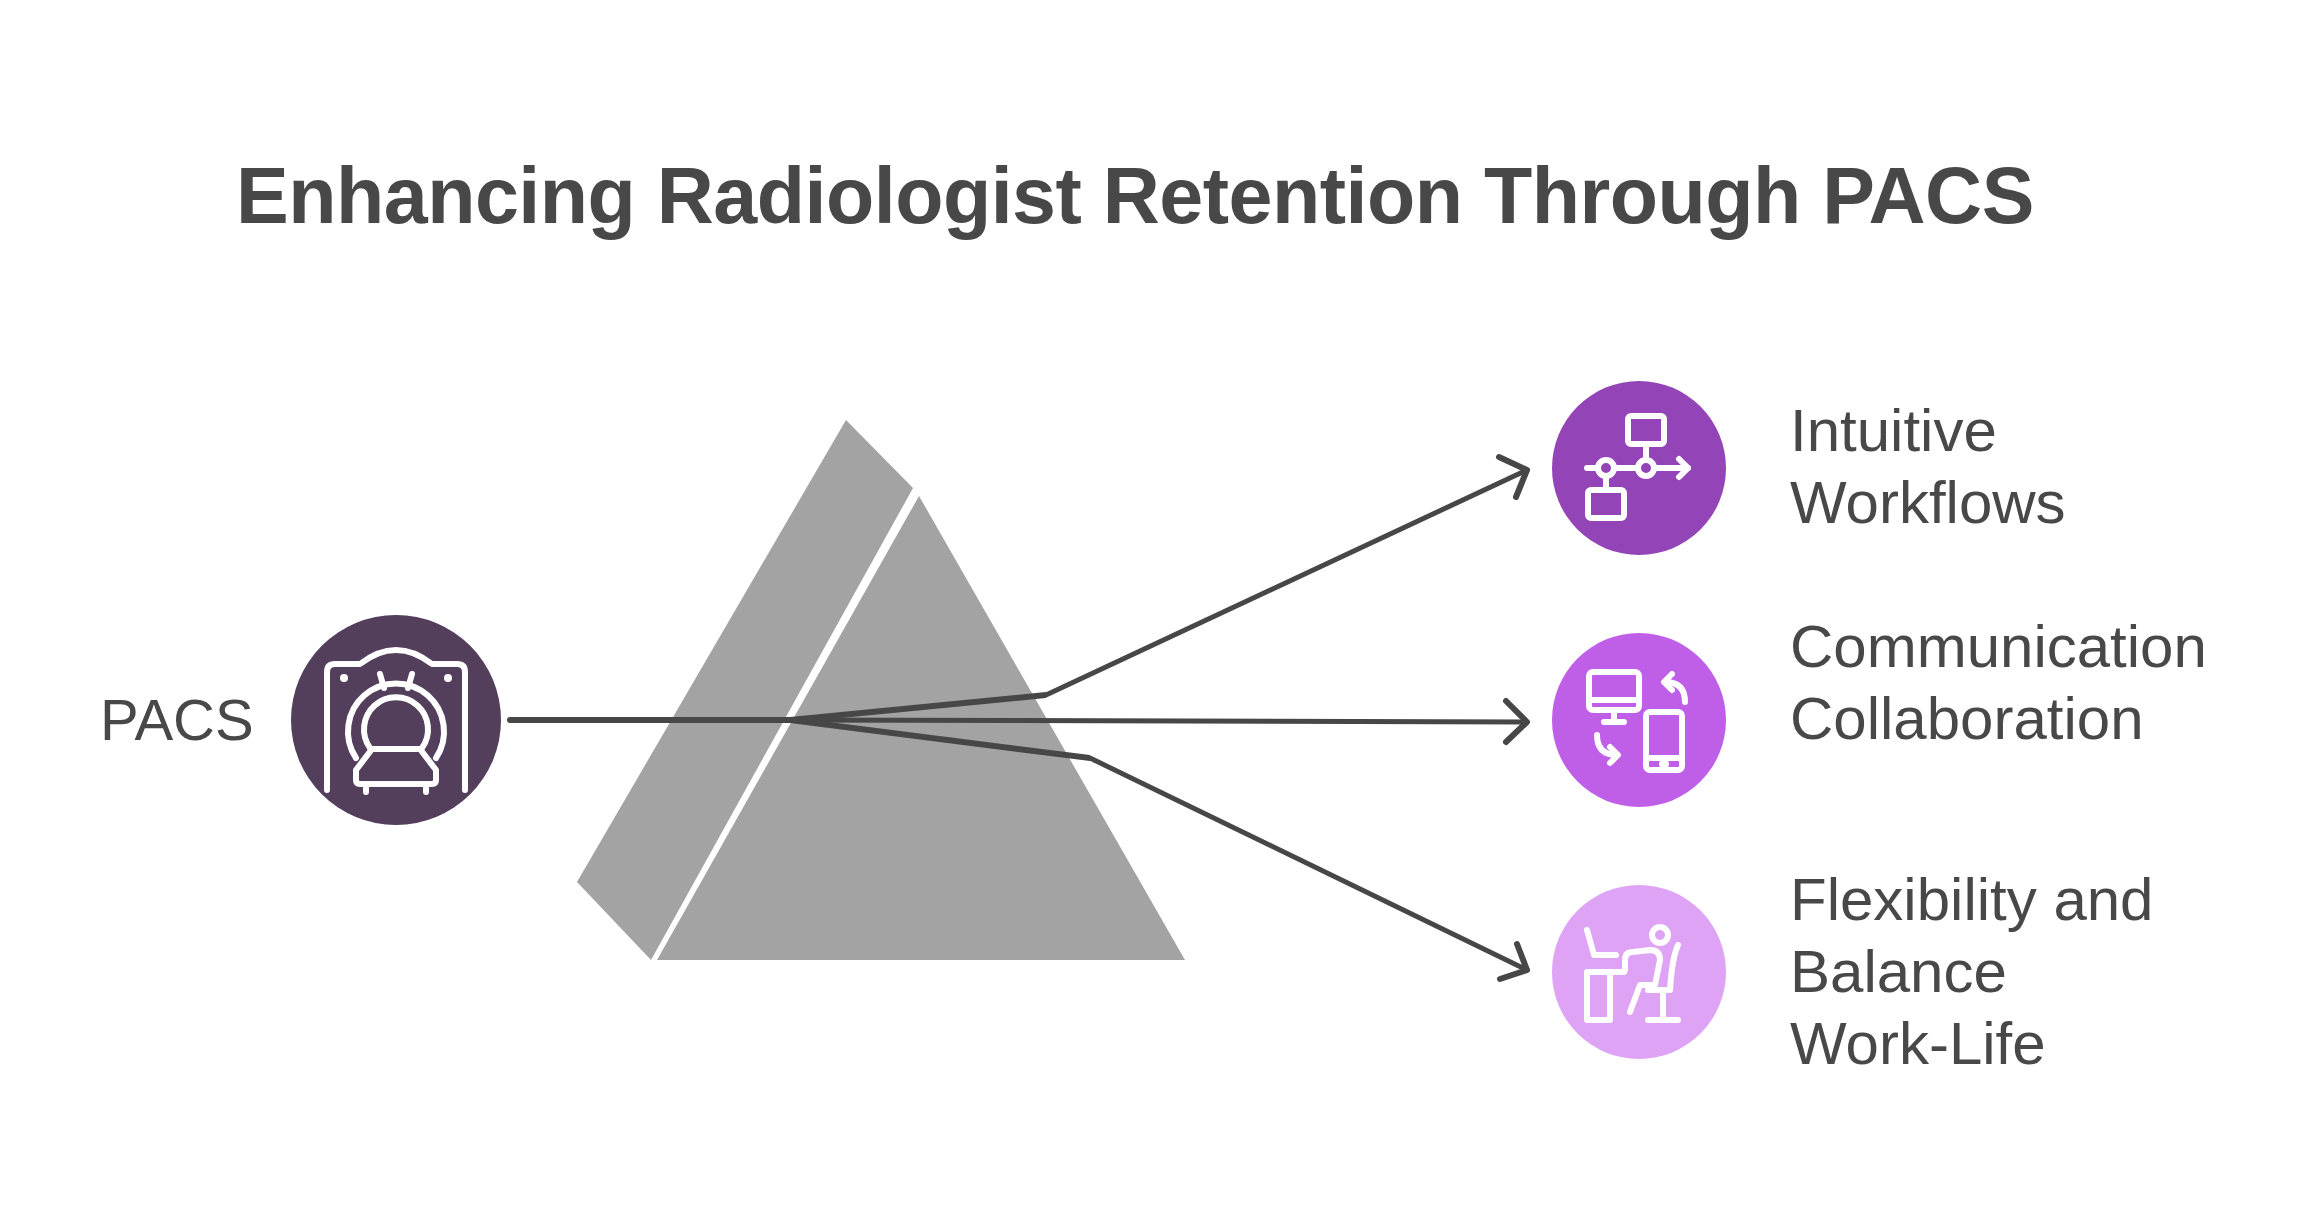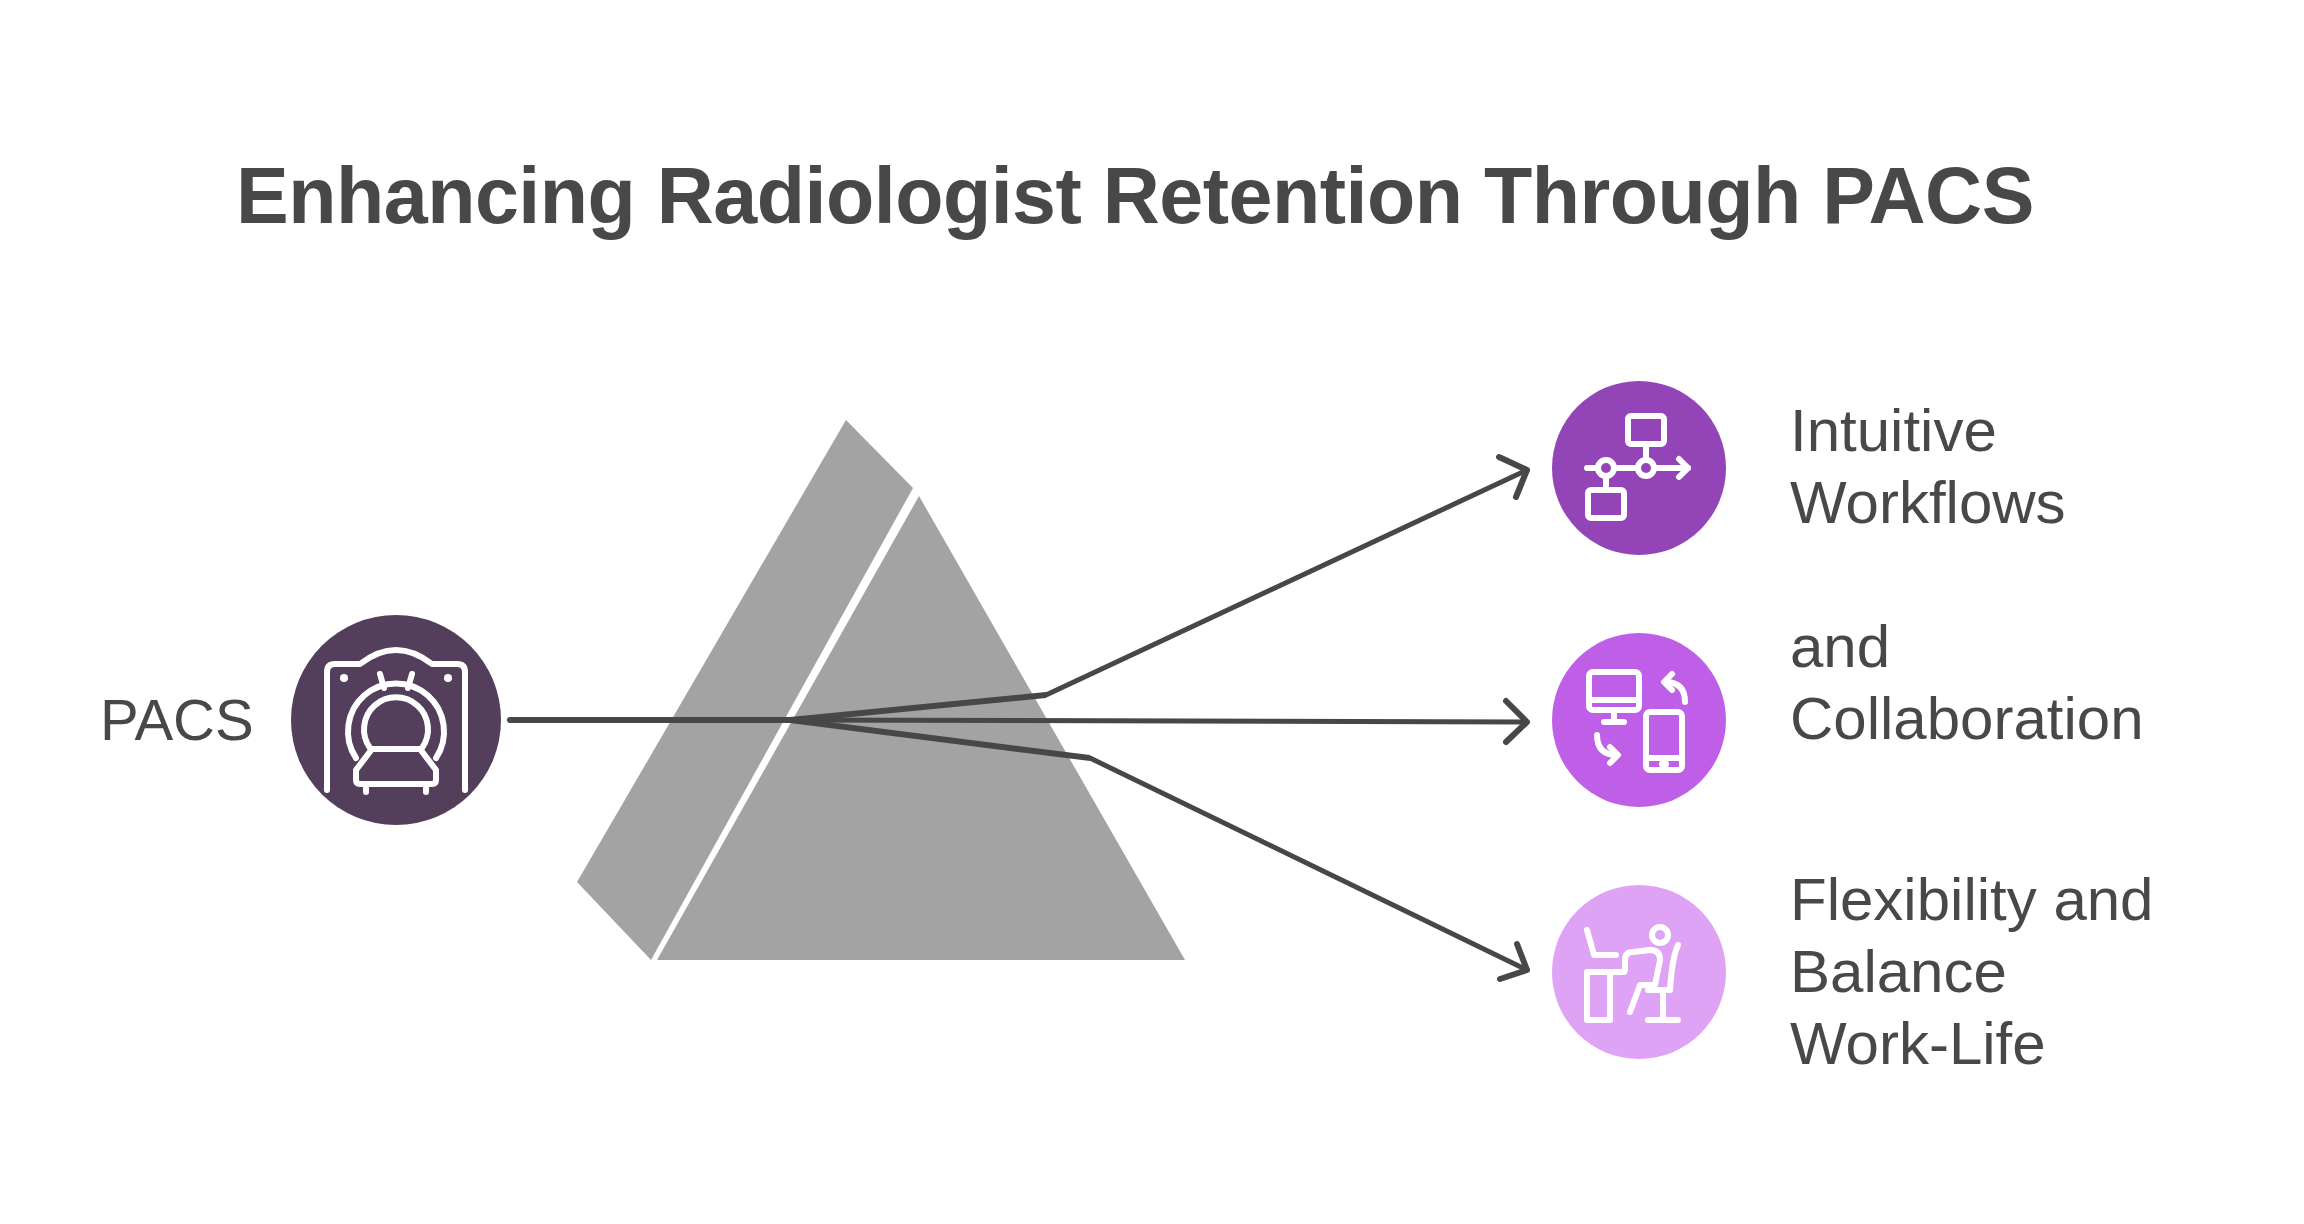--- a/index.html
+++ b/index.html
@@ -102,20 +102,20 @@
 </svg>
 
 <div class="title">Enhancing Radiologist Retention Through PACS</div>
 <div class="source-label">PACS</div>
 
 <div class="out-label" style="top:395px">
   <span>Intuitive</span>
   <span>Workflows</span>
 </div>
 <div class="out-label" style="top:611px">
-  <span>and</span>
+  <span>Communication</span>
   <span>Collaboration</span>
 </div>
 <div class="out-label" style="top:864px">
   <span>Flexibility and</span>
   <span>Balance</span>
   <span>Work-Life</span>
 </div>
 
 </body></html>

